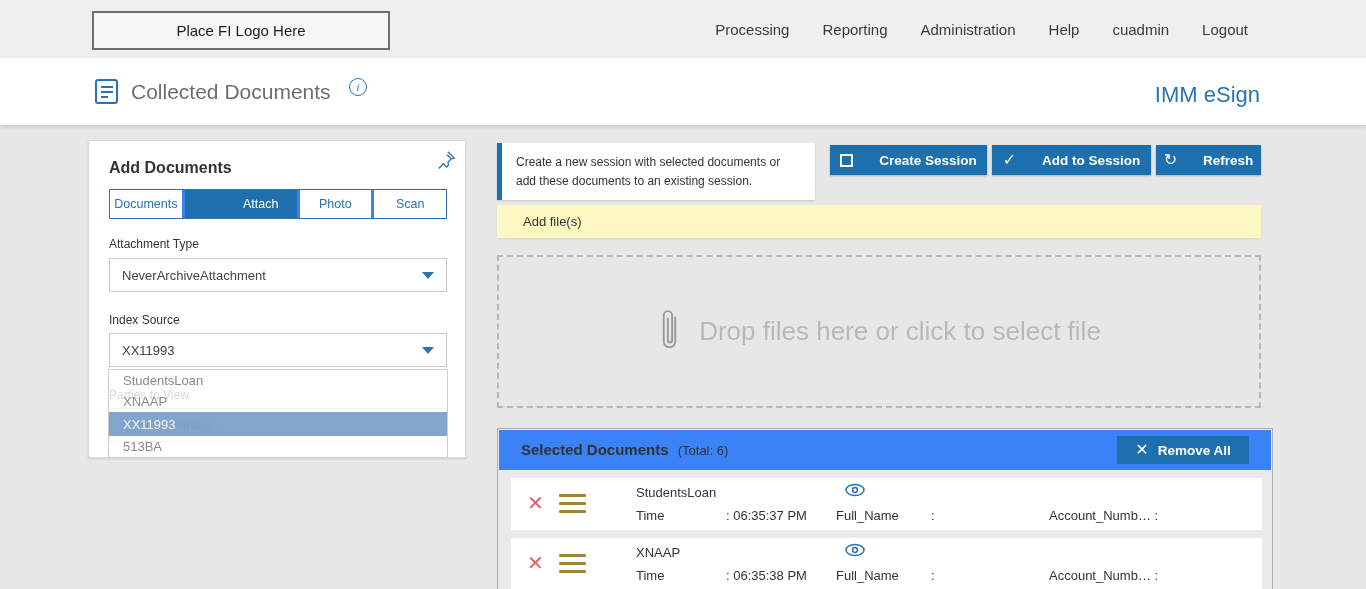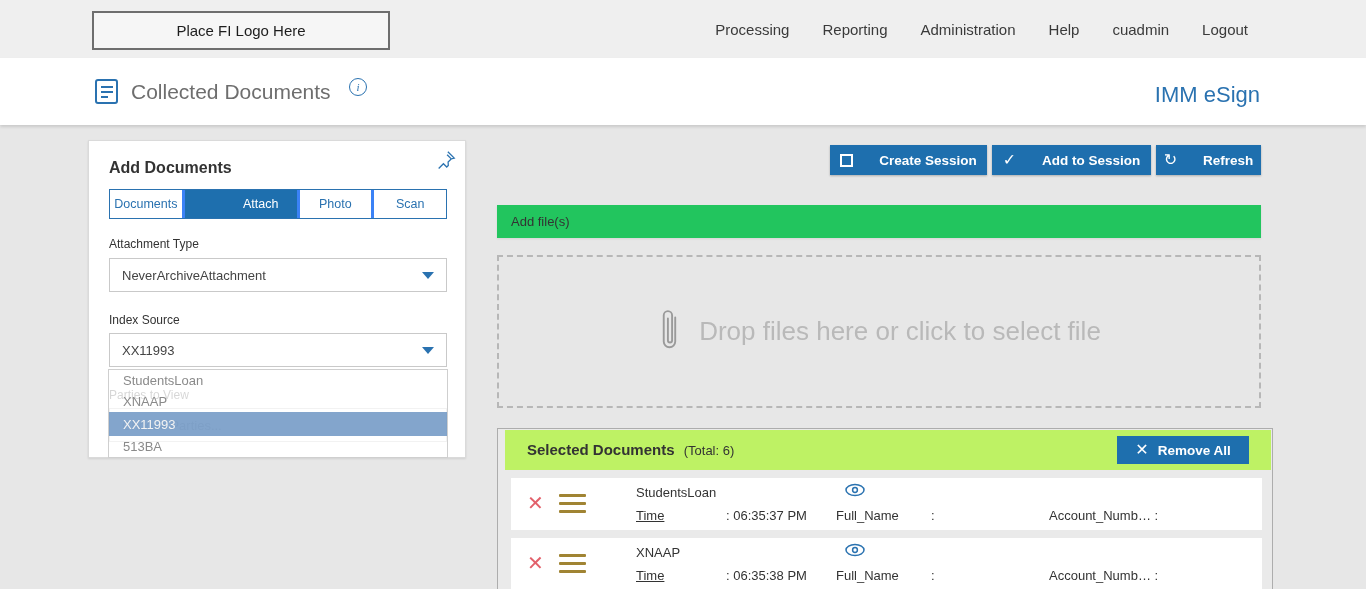--- a/index.html
+++ b/index.html
@@ -55,45 +55,45 @@
               padding:10px 14px; font-size:12px; color:#333; line-height:1.55;
               box-shadow:0 1px 2px rgba(0,0,0,0.12); }
   .btn { position:absolute; top:20px; height:30px; background:#1e6fae; color:#fff; font-size:13.5px; font-weight:700;
          display:flex; align-items:center; justify-content:center; gap:26px; cursor:pointer;
          box-shadow:0 1px 2px rgba(0,0,0,0.25); }
   .btn-create { left:830px; width:157px; }
   .btn-add { left:992px; width:159px; }
   .btn-refresh { left:1156px; width:105px; }
   .sq-icon { width:13px; height:13px; border:2px solid #fff; display:inline-block; }
   .glyph { font-weight:400; font-size:16px; line-height:1; }
-  .addfiles { position:absolute; left:497px; top:80px; width:764px; height:33px; background:#22c55e;
-              display:flex; align-items:center; padding-left:14px; font-size:13px; color:#333;
+  .addfiles { position:absolute; left:497px; top:80px; width:764px; height:33px; background:#fef9c3;
+              display:flex; align-items:center; padding-left:26px; font-size:13px; color:#333;
               box-shadow:0 1px 2px rgba(0,0,0,0.08); cursor:pointer; }
   .dropzone { position:absolute; left:497px; top:130px; width:764px; height:153px; border:2px dashed #b7b7b7;
               display:flex; align-items:center; justify-content:center; gap:16px; cursor:pointer; }
   .drop-text { font-size:26px; color:#b9b9b9; }
 
   
   .panel { position:absolute; left:497px; top:303px; width:776px; height:210px; background:#eaeaea; border:1px solid #adadad; }
-  .panel-header { position:absolute; top:1px; left:7px; right:1px; height:40px; background:#bef264; }
+  .panel-header { position:absolute; top:1px; left:1px; right:1px; height:40px; background:#3b82f6; }
   .panel-title-wrap { position:absolute; left:22px; top:11px; font-size:15px; color:#333; }
   .panel-title { font-weight:700; }
   .panel-total { font-size:13px; font-weight:400; margin-left:5px; }
   .btn-remove { position:absolute; right:22px; top:6px; height:28px; width:132px; background:#1e6fae; color:#fff;
                 font-size:13.5px; font-weight:700; display:flex; align-items:center; justify-content:center; gap:9px;
                 cursor:pointer; }
   .doc-row { position:absolute; left:13px; width:751px; height:52px; background:#fff; }
   .row-0 { top:49px; } .row-1 { top:109px; }
   .row-x { position:absolute; left:16px; top:13px; font-size:20px; color:#e2606b; cursor:pointer; }
   .row-menu { position:absolute; left:48px; top:16px; width:27px; cursor:grab; }
   .row-menu span { display:block; height:3px; background:#a08433; margin-bottom:5px; border-radius:1px; }
   .doc-name { position:absolute; left:125px; top:7px; font-size:13px; color:#333; }
   .row-eye { position:absolute; left:333px; top:4px; cursor:pointer; }
   .cell { position:absolute; top:30px; font-size:13px; color:#333; white-space:nowrap; }
-  .c-time { left:125px;text-decoration:underline; } .c-timeval { left:215px; } .c-fn { left:325px;text-align:center; } .c-fnc { left:420px; } .c-acct { left:538px; }
+  .c-time { left:125px; } .c-timeval { left:215px; } .c-fn { left:325px;text-align:center; } .c-fnc { left:420px; } .c-acct { left:538px; }
 </style>
 </head>
 <body>
 
 <div class="page">
 
   <header class="topbar">
     <div class="logo-box">Place FI Logo Here</div>
     <nav class="topnav">
       <span class="nav-item">Processing</span>
@@ -155,20 +155,21 @@
       </div>
 
       <div class="options">
         <div class="option">StudentsLoan</div>
         <div class="option">XNAAP</div>
         <div class="option selected">XX11993</div>
         <div class="option">513BA</div>
       </div>
     </section>
 
+    <div class="info-box">Create a new session with selected documents or add these documents to an existing session.</div>
 
     <div class="btn btn-create">
       <span class="sq-icon"></span>
       <span>Create Session</span>
     </div>
     <div class="btn btn-add">
       <span class="glyph">✓</span>
       <span>Add to Session</span>
     </div>
     <div class="btn btn-refresh">

